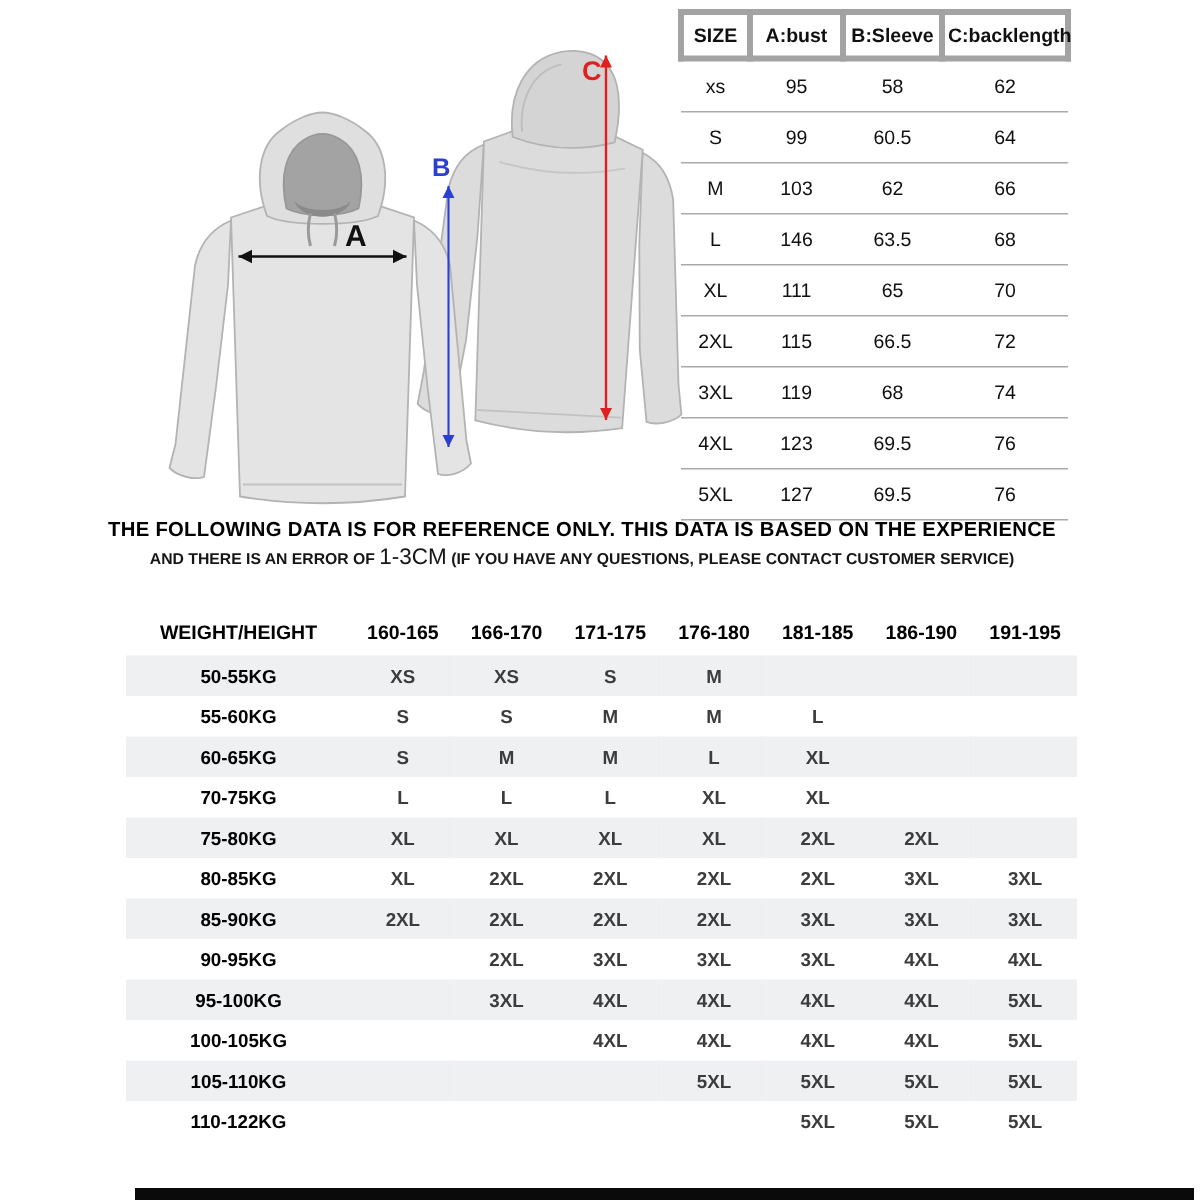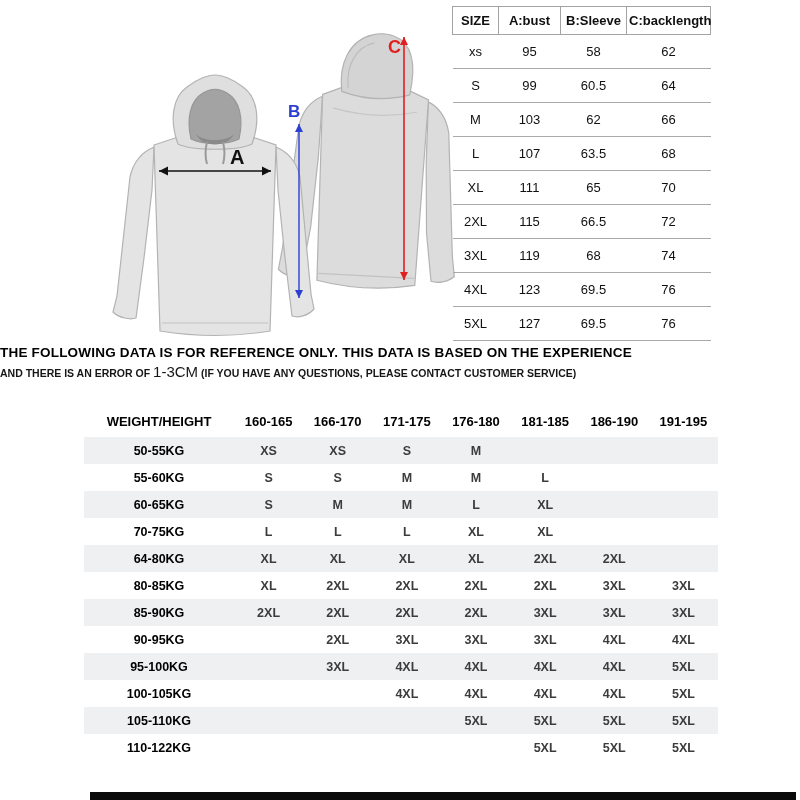--- a/index.html
+++ b/index.html
@@ -10,29 +10,29 @@
   }
   .hoodie-svg { position:absolute; left:0; top:0; }
   svg text.mlabel { font-family:"Liberation Sans",sans-serif; font-weight:700; }
 
   
   .size-table {
     position:absolute; left:452px; top:6px; width:258px;
     border-collapse:collapse; table-layout:fixed; font-size:13px; color:#101010;
   }
   .size-table th {
-    border:1px solid #a3a3a3; font-weight:700; padding:6px 2px; text-align:center;
+    border:4px solid #a3a3a3; font-weight:700; padding:6px 2px; text-align:center;
     background:#fff; font-size:13px;
   }
   .size-table td {
     border-bottom:1px solid #a9a9a9; text-align:center; padding:9px 2px; font-weight:400;
   }
 
   
-  .disclaimer { position:absolute; top:345px; left:0; width:776px; color:#000; }
+  .disclaimer { position:absolute; top:345px; left:0; width:776px; text-align:center; color:#000; }
   .disclaimer .d1 { font-weight:700; font-size:13.5px; line-height:16px; letter-spacing:0.2px; }
   .disclaimer .note { margin-top:4px; }
   .disclaimer .d2 { font-size:10.5px; line-height:13px; color:#161616; font-weight:600; }
   .note-bold { font-weight:400; font-size:15px; }
 
   
   .fit-table {
     position:absolute; left:84px; top:406px; width:634px;
     border-collapse:collapse; table-layout:fixed; font-size:12.5px;
   }
@@ -123,21 +123,21 @@
           <td>64</td>
         </tr>
         <tr>
           <td>M</td>
           <td>103</td>
           <td>62</td>
           <td>66</td>
         </tr>
         <tr>
           <td>L</td>
-          <td>107</td>
+          <td>146</td>
           <td>63.5</td>
           <td>68</td>
         </tr>
         <tr>
           <td>XL</td>
           <td>111</td>
           <td>65</td>
           <td>70</td>
         </tr>
         <tr>
@@ -232,21 +232,21 @@
           <td>70-75KG</td>
           <td>L</td>
           <td>L</td>
           <td>L</td>
           <td>XL</td>
           <td>XL</td>
           <td></td>
           <td></td>
         </tr>
         <tr>
-          <td>64-80KG</td>
+          <td>75-80KG</td>
           <td>XL</td>
           <td>XL</td>
           <td>XL</td>
           <td>XL</td>
           <td>2XL</td>
           <td>2XL</td>
           <td></td>
         </tr>
         <tr>
           <td>80-85KG</td>

